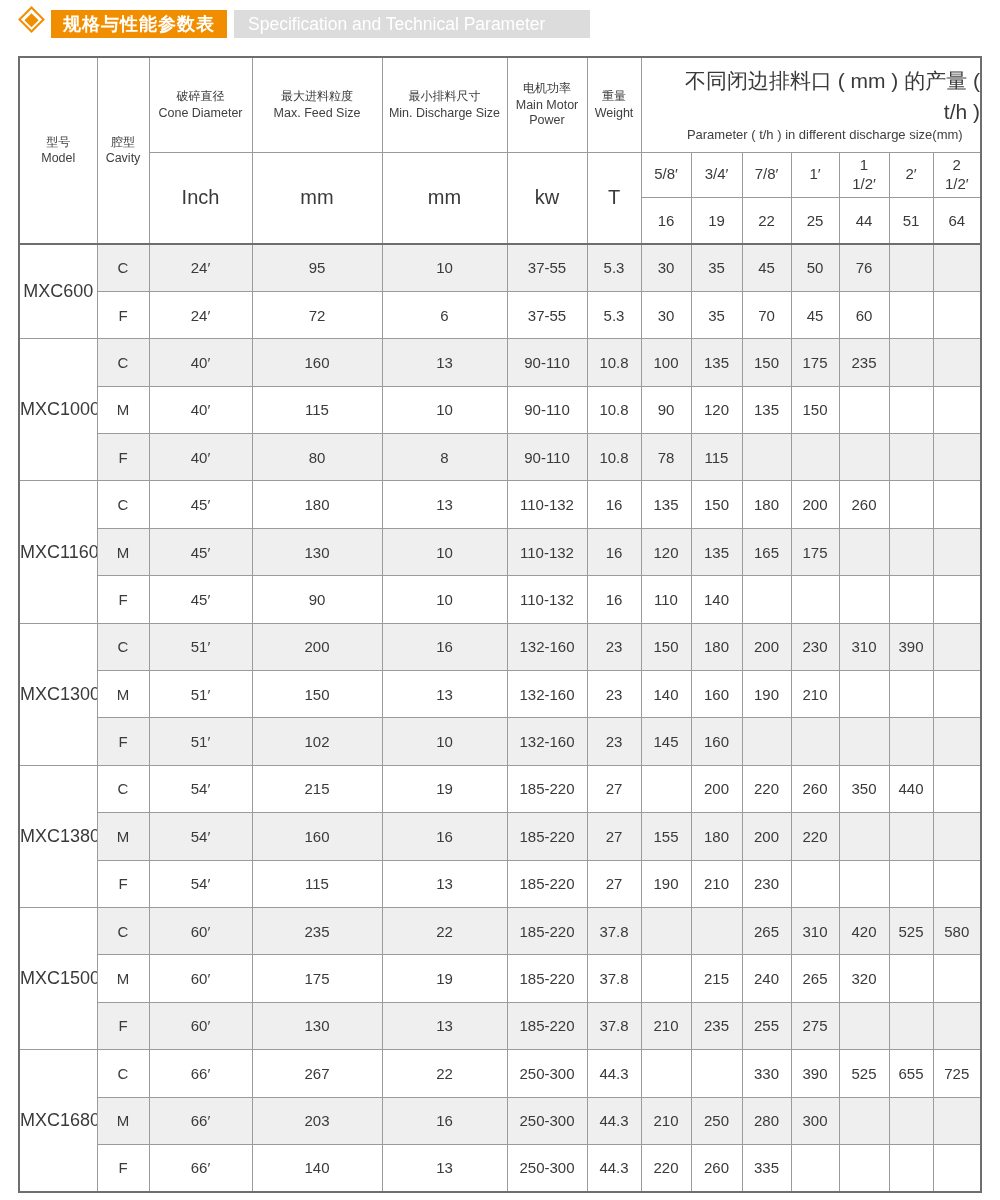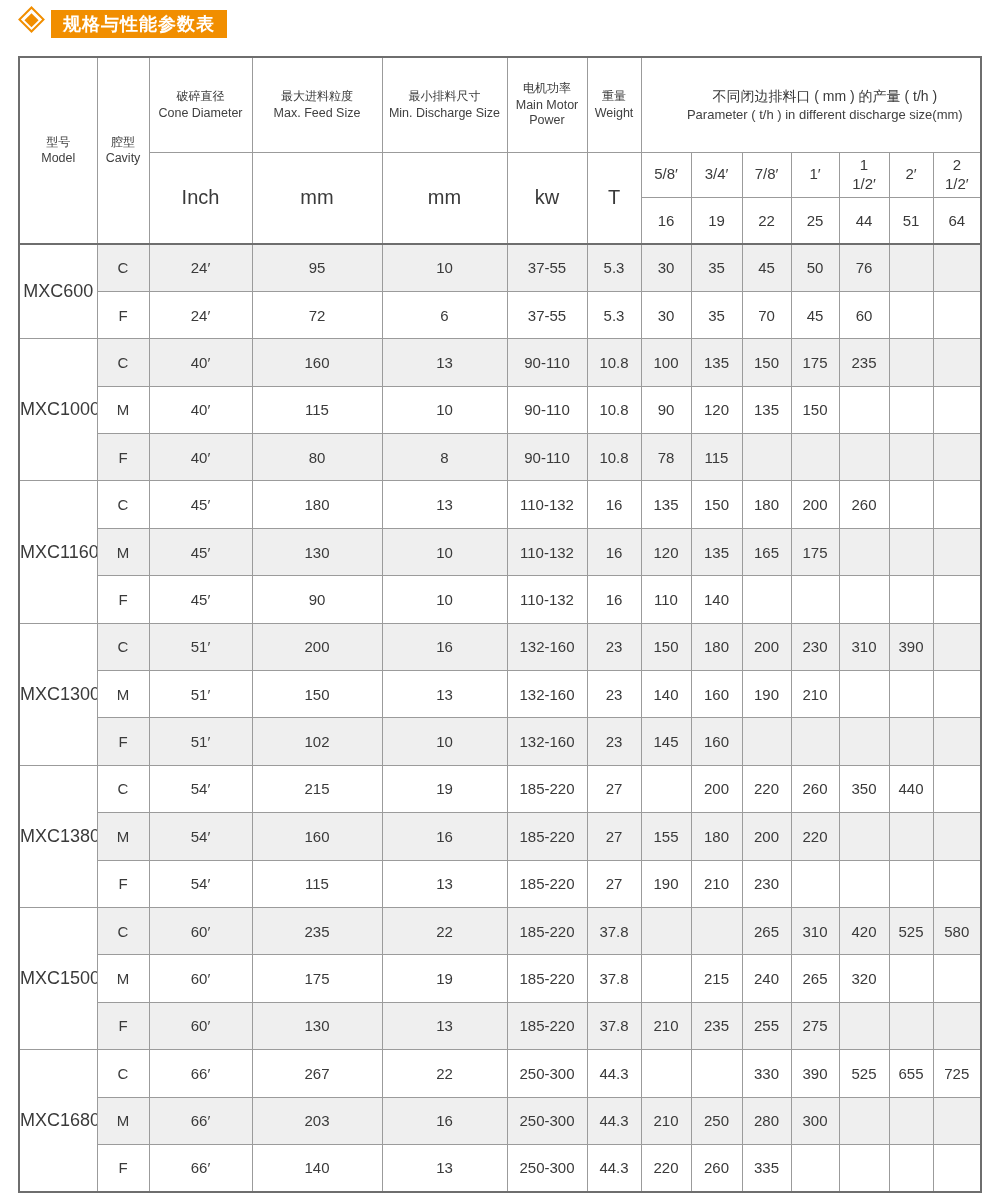--- a/index.html
+++ b/index.html
@@ -51,35 +51,36 @@
   .spec thead tr.h-size  { height:45px; }
   .spec thead tr.h-mm    { height:47px; }
   .spec tbody tr { height:47.4px; background:#ffffff; }
   .spec tbody tr.shade { background:#EFEFEF; }
   .zh { font-size:12px; line-height:1.45; }
   .en { font-size:12.5px; line-height:1.25; color:#404040; }
   .unit { font-size:20px; }
   .size { font-size:15px; white-space:pre-line; line-height:1.25; }
   .mmv  { font-size:15px; }
   .cap-head { text-align:left; padding-left:28px; vertical-align:middle; }
-  .cap-head .zh { font-size:14px; }
+  .cap-head .zh { font-size:21px;text-align:right; }
   .cap-head .en { font-size:13px; }
   td.model-cell { background:#ffffff; font-size:18px; }
   td.val { font-size:15px; }
 </style>
 </head>
 <body>
 
 <div>
 
   <div class="page-header">
     <span class="diamond-outer">
       <span class="diamond-inner"></span>
     </span>
     <span class="title-zh">规格与性能参数表</span>
+    <span class="title-en">Specification and Technical Parameter</span>
   </div>
 
   <table class="spec">
     <colgroup>
       <col style="width:78px">
         <col style="width:52px">
         <col style="width:103px">
       <col style="width:130px">
         <col style="width:125px">
         <col style="width:80px">

